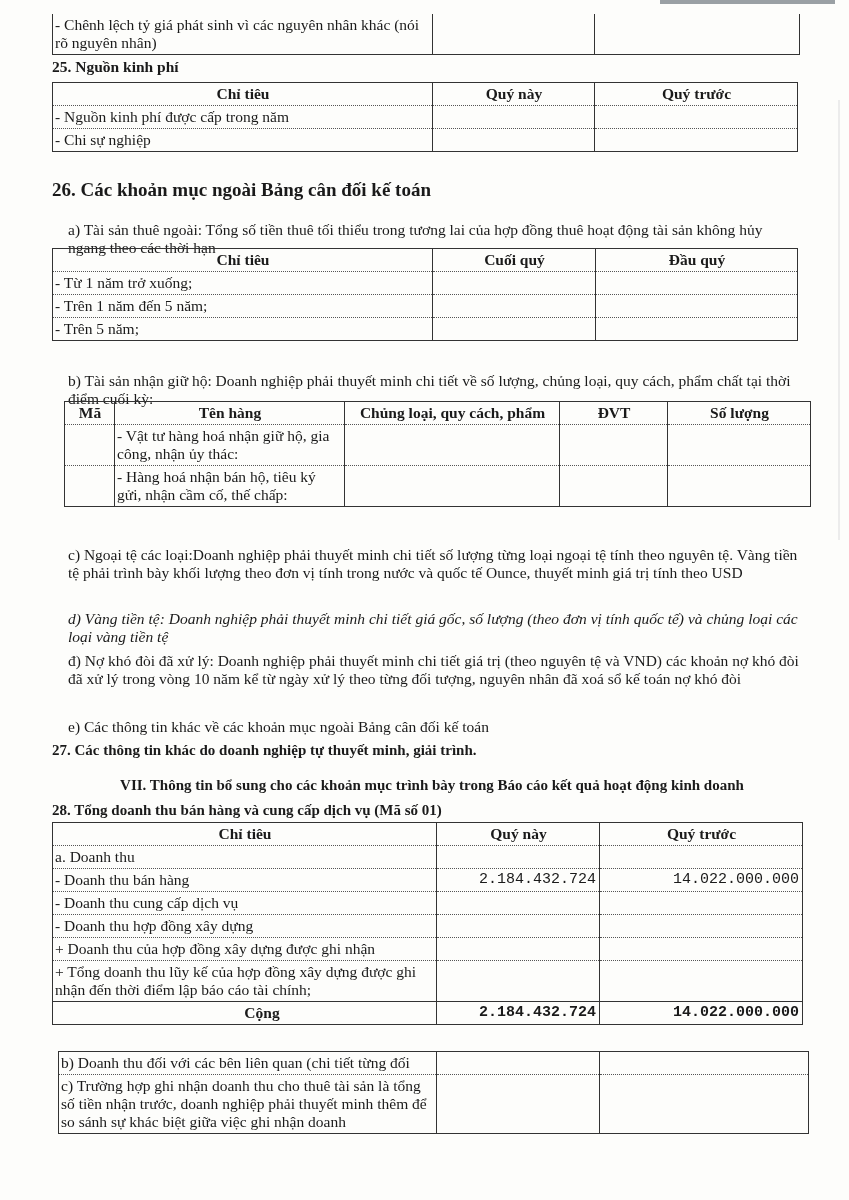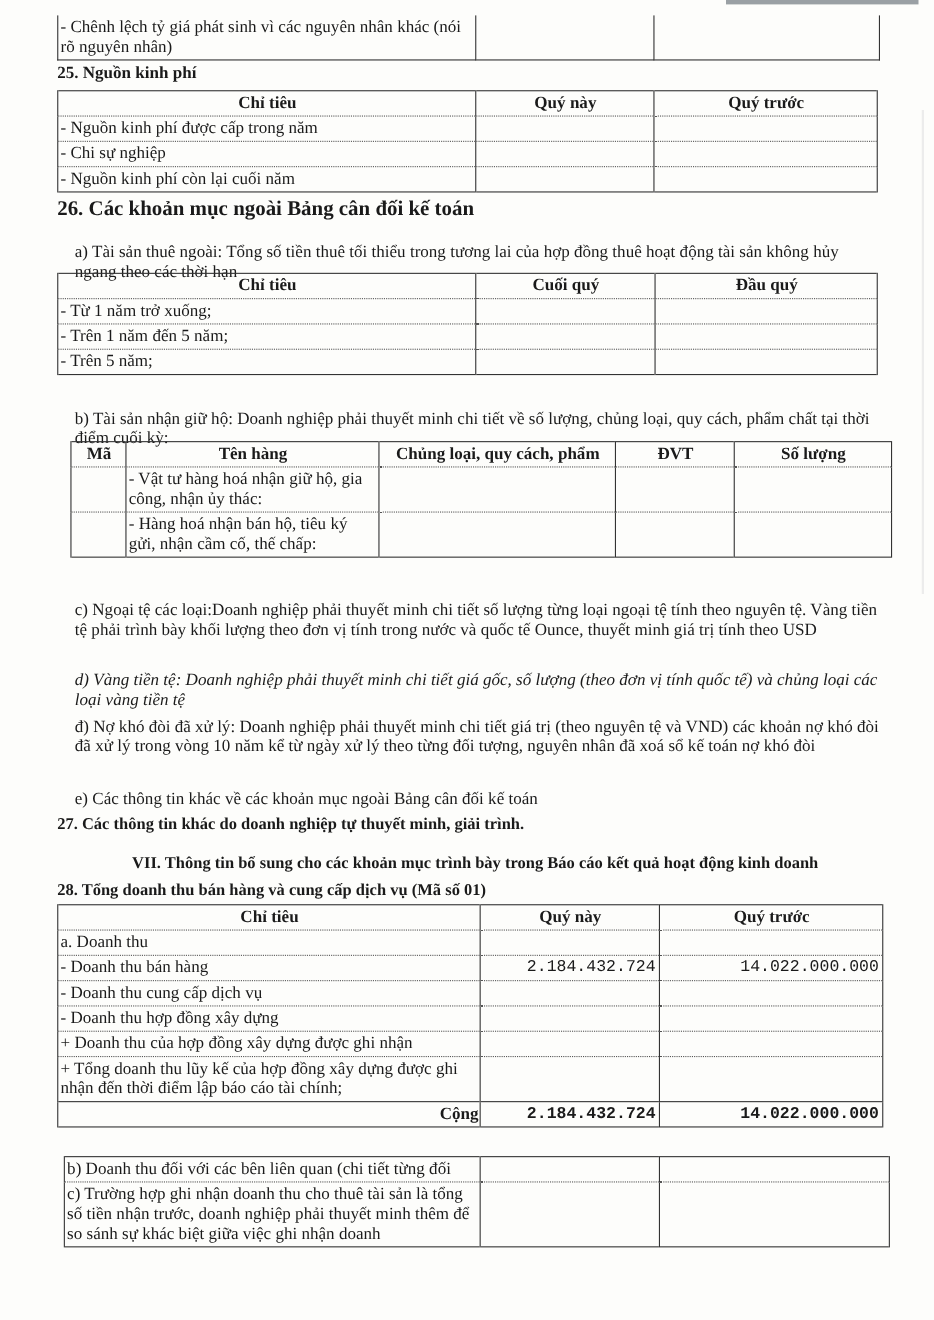--- a/index.html
+++ b/index.html
@@ -23,21 +23,21 @@
   td, th {
     border-left: 1.3px solid #333; border-right: 1.3px solid #333;
     border-top: 1px dotted #555; border-bottom: 1px dotted #555;
     font-size: 15.5px; line-height: 18px; padding: 2px 1px 2px 2px;
     vertical-align: top; font-weight: normal; text-align: left;
   }
   table.boxed { border: 1.3px solid #333; }
   th { font-weight: bold; text-align: center; }
   td.num { text-align: right; font-family: Liberation Mono, monospace; font-size: 15px; padding-right: 3px; vertical-align: bottom; }
   td.num.bold { font-weight: bold; }
-  td.center { text-align: right; font-weight: bold; padding-left: 36px; }
+  td.center { text-align: center; font-weight: bold; padding-left: 36px; }
   .h { font-weight: bold; font-size: 15.5px; line-height: 18px; margin: 0; }
   .p { font-size: 15.5px; line-height: 18px; margin: 16px; }
   .abs { position: absolute; left: 0; width: 760px; }
 </style>
 </head>
 <body>
 
 <div class="topbar"></div>
 <div class="rightedge2"></div>
 
@@ -77,25 +77,20 @@
       <tr>
         <td>- Nguồn kinh phí được cấp trong năm</td>
         <td class="num"></td>
         <td class="num"></td>
       </tr>
       <tr>
         <td>- Chi sự nghiệp</td>
         <td class="num"></td>
         <td class="num"></td>
       </tr>
-      <tr>
-        <td>- Nguồn kinh phí còn lại cuối năm</td>
-        <td class="num"></td>
-        <td class="num"></td>
-      </tr>
     </tbody>
       </table>
   </div>
 
   <p class="h abs" style="top:181px;font-size:19px;">26. Các khoản mục ngoài Bảng cân đối kế toán</p>
   <p class="p abs" style="top:205px;width:735px;">a) Tài sản thuê ngoài: Tổng số tiền thuê tối thiểu trong tương lai của hợp đồng thuê hoạt động tài sản không hủy ngang theo các thời hạn</p>
   <div class="abs" style="top:248px;">
     <table class="boxed" style="width:745px;">
       <colgroup>
           <col style="width:380px">

